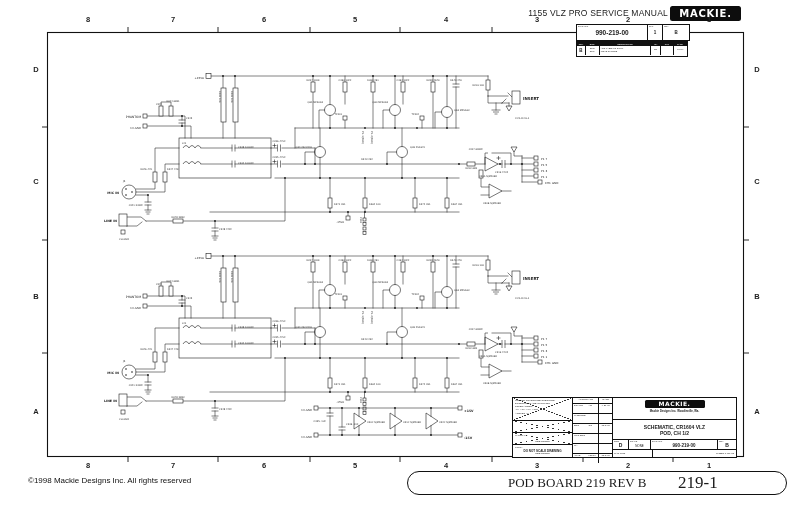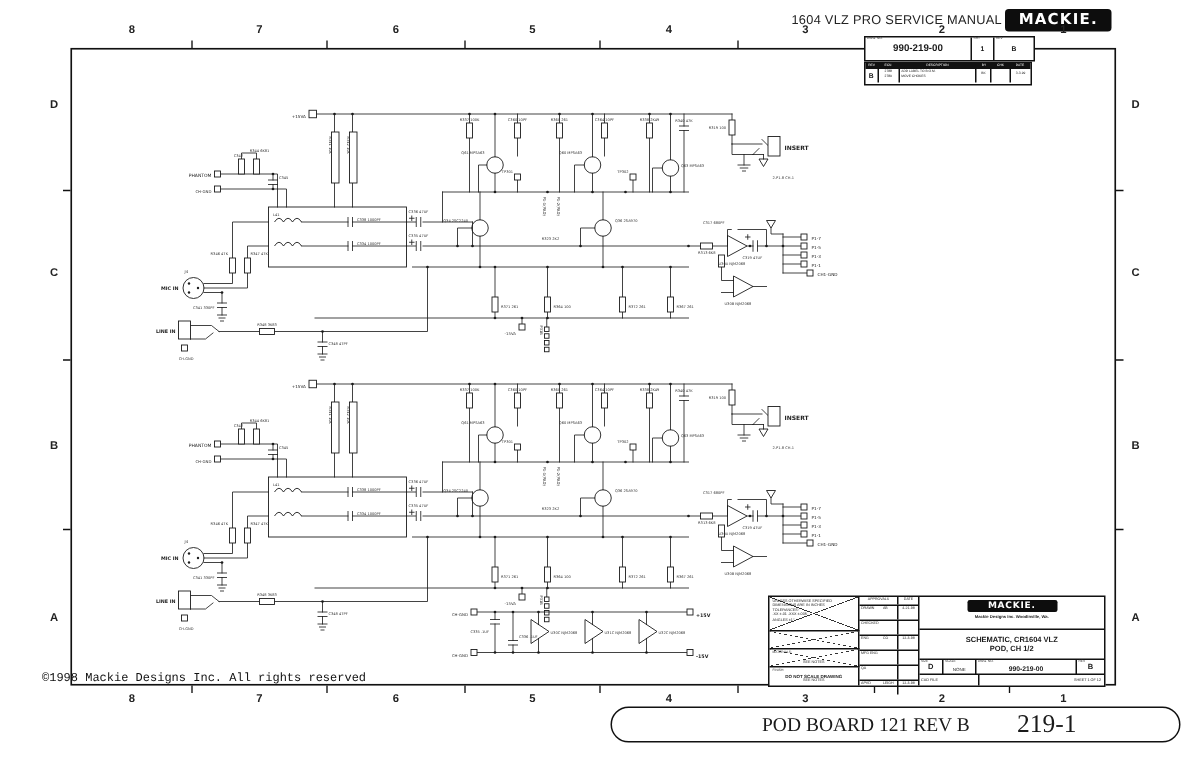--- a/index.html
+++ b/index.html
@@ -46,21 +46,21 @@
   .xout{background:
     linear-gradient(to bottom right,transparent 49.3%,#333 49.3%,#333 50.7%,transparent 50.7%),
     linear-gradient(to top right,transparent 49.3%,#333 49.3%,#333 50.7%,transparent 50.7%);}
   .tiny{font-size:2.5px;line-height:1.25;color:#222;}
   .tb-lbl{font-size:2.2px;color:#333;}
   .tblogo{width:60px;height:8.5px;background:#0d0d0d;color:#fff;font-weight:bold;font-size:6px;
           line-height:8.5px;letter-spacing:.5px;text-align:center;border-radius:1.5px;margin:1.5px auto .5px;
           font-family:"DejaVu Sans",sans-serif;}
   .stadium{position:absolute;left:407px;top:471px;width:378px;height:22px;border:1.6px solid #111;
            border-radius:12px;background:#fff;font-family:"Liberation Serif",serif;}
-  .copyright{position:absolute;left:28px;top:448px;font-size:8px;font-family:Liberation Mono, monospace;color:#111;}
+  .copyright{position:absolute;left:28px;top:476px;font-size:8px;font-family:Liberation Sans, sans-serif;color:#111;}
 </style>
 </head>
 <body>
 
 <div class="page">
 
   <svg width="793" height="513" viewBox="0 0 793 513">
     <defs>
       <g id="chan">
 
@@ -296,21 +296,21 @@
       <text class="t32" x="164" y="11.5">+15V</text>
       <text class="t32" x="164" y="38.5">-15V</text>
       <text class="t24 te" x="26" y="22">C335 .1UF</text>
       <text class="t24" x="46" y="25">C336 .1UF</text>
       <text class="t24" x="67" y="22.5">U30C NJM2068</text>
       <text class="t24" x="103" y="22.5">U31C NJM2068</text>
       <text class="t24" x="139" y="22.5">U32C NJM2068</text>
     </g>
   </svg>
 
-  <div class="hdr-title">1604 VLZ PRO SERVICE MANUAL</div>
+  <div class="hdr-title">1155 VLZ PRO SERVICE MANUAL</div>
   <div class="logo">MACKIE.</div>
 
   <div class="dwgbox">
     <div class="c dwg-main">
       <span class="microlbl">DWG. NO.</span>
       <span class="v">990-219-00</span>
     </div>
     <div class="c dwg-sht">
       <span class="microlbl">SHT</span>
       <span class="v">1</span>
@@ -455,17 +455,17 @@
     </div>
     <div class="sect" style="left:100px;top:52px;width:123px;height:7px;display:flex;font-size:2.5px;line-height:7px">
       <span style="width:38px;border-right:.5px solid #111;padding-left:1px">CAD FILE</span>
       <span style="flex:1"></span>
       <span style="padding-right:2px">SHEET 1 OF 12</span>
     </div>
   </div>
 
   <div class="copyright">©1998 Mackie Designs Inc. All rights reserved</div>
   <div class="stadium">
-    <span class="abs" style="left:100px;top:0;line-height:22px;font-size:13px">POD BOARD 121 REV B</span>
+    <span class="abs" style="left:100px;top:0;line-height:22px;font-size:13px">POD BOARD 219 REV B</span>
     <span class="abs" style="left:270px;top:0;line-height:22px;font-size:17px">219-1</span>
   </div>
 
 </div>
 
 </body></html>

